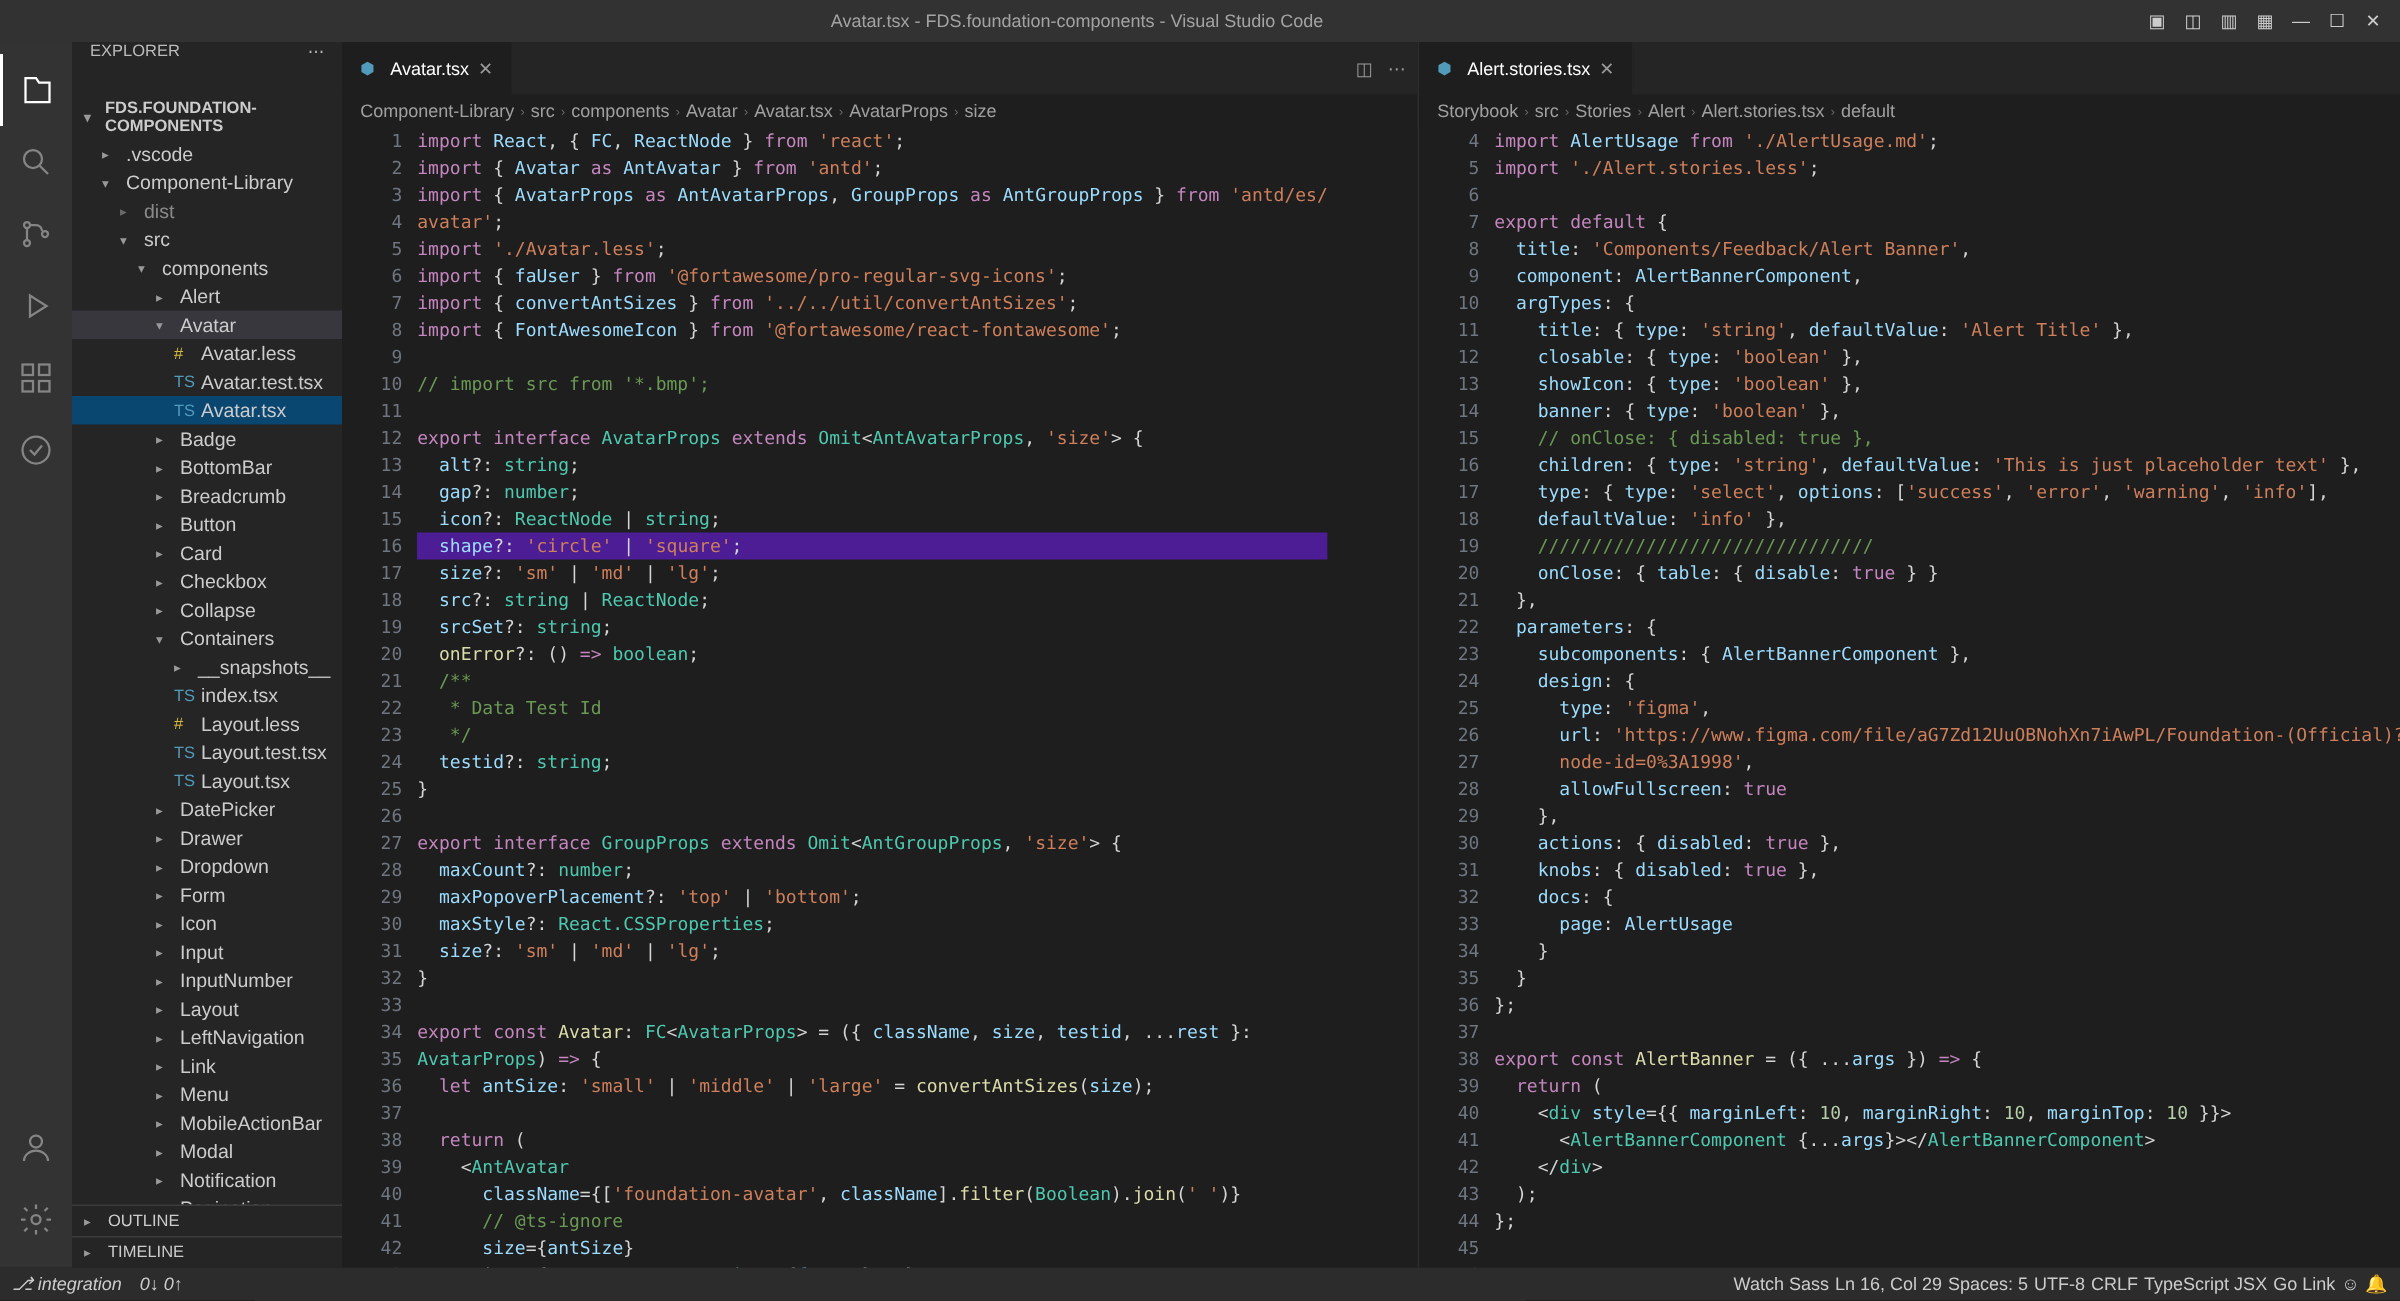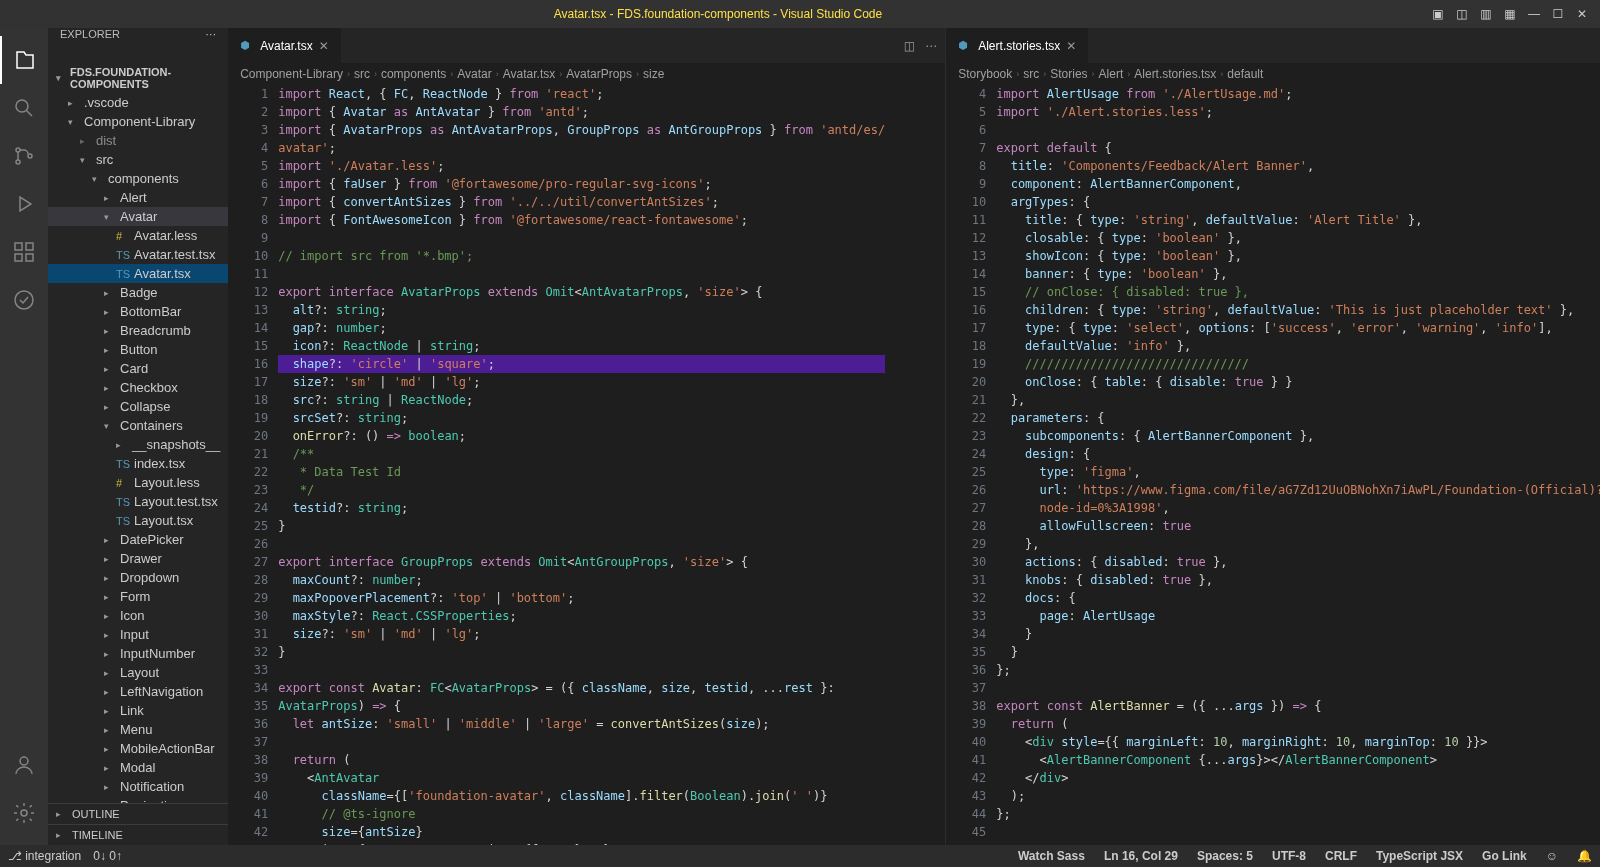--- a/index.html
+++ b/index.html
@@ -14,21 +14,21 @@
 }
 .titlebar {
   height: 28px;
   background: #323233;
   display: flex;
   align-items: center;
   padding: 0 8px;
 }
 .menu-items { display: flex; gap: 2px; }
 .menu-item { padding: 4px 8px; color: #ccc; cursor: pointer; }
-.title-center { flex: 1; text-align: center; color: #fde047; font-size: 12px; }
+.title-center { flex: 1; text-align: center; color: #a3a3a3; font-size: 12px; }
 .window-controls { display: flex; gap: 4px; }
 .window-btn { width: 20px; height: 20px; display: flex; align-items: center; justify-content: center; color: #ccc; cursor: pointer; }
 .main-layout { display: flex; height: calc(867px - 28px - 22px); }
 .activity-bar {
   width: 48px;
   background: #333333;
   display: flex;
   flex-direction: column;
   align-items: center;
   padding-top: 8px;
@@ -158,22 +158,22 @@
 }
 .statusbar {
   height: 22px;
   background: #2c2c2c;
   display: flex;
   align-items: center;
   padding: 0 8px;
   color: #cccccc;
   font-size: 12px;
 }
-.statusbar-left { display: flex; gap: 12px; }
-.statusbar-right { margin-left: auto; display: flex; gap: 19px; font-weight: bold; }
+.statusbar-left { display: flex; gap: 12px; font-style: italic; }
+.statusbar-right { margin-left: auto; display: flex; gap: 4px; }
 .outline-section { border-top: 1px solid #3c3c3c; padding: 4px 8px; display: flex; align-items: center; gap: 4px; font-size: 11px; text-transform: uppercase; color: #ccc; }
 </style>
 </head>
 <body>
 
 <div class="titlebar">
   <div class="title-center">Avatar.tsx - FDS.foundation-components - Visual Studio Code</div>
   <div class="window-controls">
     <div class="window-btn">▣</div>
     <div class="window-btn">◫</div>

